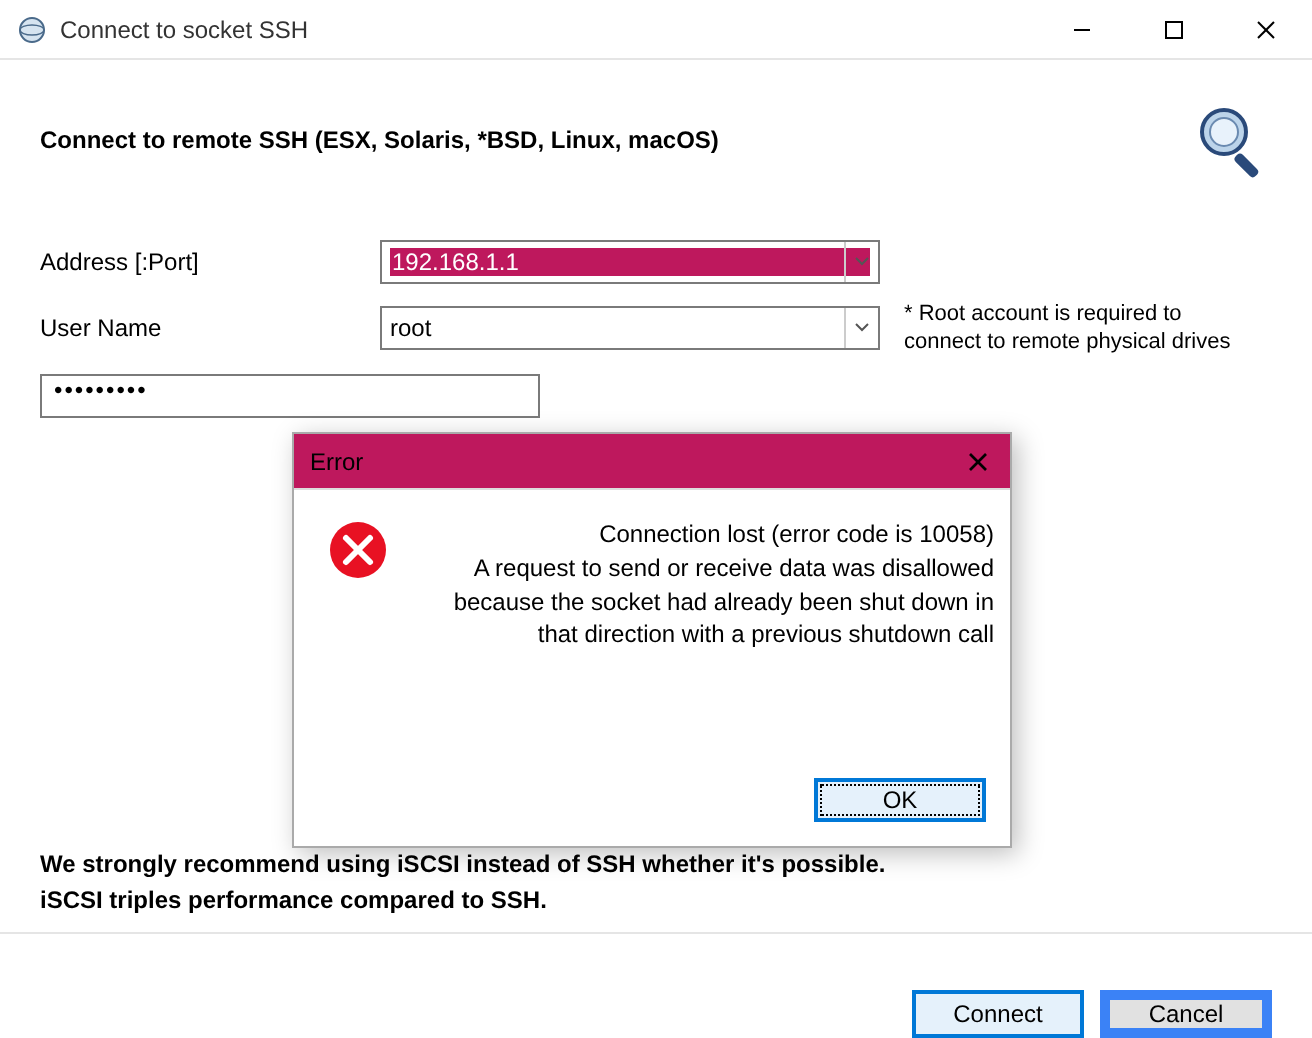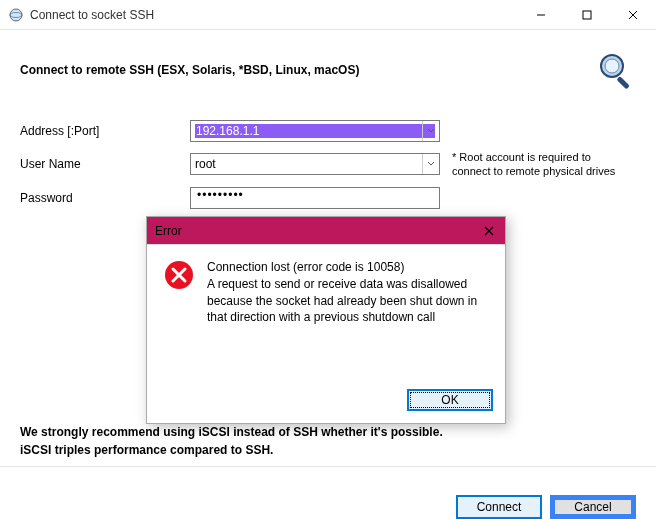--- a/index.html
+++ b/index.html
@@ -13,39 +13,39 @@
 
 .content { padding: 20px 20px 10px 20px; position: relative; height: calc(100% - 30px); }
 .header-row { display: flex; align-items: center; justify-content: space-between; margin-bottom: 30px; }
 .heading { font-weight: bold; font-size: 12px; }
 .big-icon { width: 40px; height: 40px; }
 
 .form-row { display: flex; align-items: center; margin-bottom: 8px; }
 .form-label { width: 170px; color: #000; }
 .combo { width: 250px; height: 22px; border: 1px solid #7a7a7a; display: flex; align-items: center; padding: 0 4px; position: relative; background: #fff; }
 .combo .val { flex: 1; font-size: 12px; }
-.combo .sel { background: #8b5cf6; color: #fff; padding: 0 1px; }
+.combo .sel { background: #be185d; color: #fff; padding: 0 1px; }
 .combo .dropdown { position: absolute; right: 0; top: 0; bottom: 0; width: 17px; display: flex; align-items: center; justify-content: center; border-left: 1px solid #ccc; }
 .hint { margin-left: 12px; font-size: 11px; color: #000; max-width: 170px; line-height: 1.3; }
 .pwd { width: 250px; height: 22px; border: 1px solid #7a7a7a; padding: 0 6px; font-size: 12px; letter-spacing: 1px; }
 
 .recommend { position: absolute; left: 20px; bottom: 60px; font-weight: bold; font-size: 12px; line-height: 1.5; }
 
 .footer { position: absolute; right: 20px; bottom: 0; display: flex; gap: 8px; }
 .btn { min-width: 86px; height: 24px; border: 5px solid #3b82f6; background: #e1e1e1; font-size: 12px; display: flex; align-items: center; justify-content: center; }
 .btn.primary { border: 2px solid #0078d7; background: #e5f1fb; }
 
 .footer-rule { position: absolute; left: 0; right: 0; bottom: 52px; height: 1px; background: #e5e5e5; }
 
 
 .error-dialog { position: absolute; left: 146px; top: 186px; width: 360px; background: #fff; border: 1px solid #aaa; box-shadow: 3px 3px 12px rgba(0,0,0,0.25); }
 .error-titlebar { height: 28px; display: flex; align-items: center; justify-content: space-between; padding: 0 8px; background: #be185d; border-bottom: 1px solid #ddd; }
 .error-title { font-size: 12px; }
 .error-close { width: 16px; height: 16px; display: flex; align-items: center; justify-content: center; font-size: 14px; color: #333; }
-.error-body { padding: 14px 24px 12px 16px; display: flex; gap: 12px; }
+.error-body { padding: 14px 8px 12px 16px; display: flex; gap: 12px; text-align: right; }
 .error-icon { width: 32px; height: 32px; flex-shrink: 0; }
 .error-text { font-size: 12px; line-height: 1.4; }
 .error-footer { padding: 8px 12px 12px 12px; display: flex; justify-content: flex-end; }
 .error-ok { min-width: 86px; height: 22px; border: 2px solid #0078d7; background: #e5f1fb; outline: 1px dotted #000; outline-offset: -4px; font-size: 12px; display: flex; align-items: center; justify-content: center; margin-top: 43px; }
 </style>
 </head>
 <body>
 
 <div class="titlebar">
   <span class="app-icon">
@@ -106,21 +106,20 @@
       <span class="dropdown">
           <svg width="8" height="8">
             <path d="M1 2 L4 5 L7 2" fill="none" stroke="#555" stroke-width="1"></path>
           </svg>
         </span>
     </div>
     <div class="hint">* Root account is required to connect to remote physical drives</div>
   </div>
 
   <div class="form-row">
-    <div class="form-label">Password</div>
     <div class="pwd">
       <span>•••••••••</span>
     </div>
   </div>
 
   <div class="recommend">
     <div>We strongly recommend using iSCSI instead of SSH whether it's possible.</div>
     <div>iSCSI triples performance compared to SSH.</div>
   </div>
 

